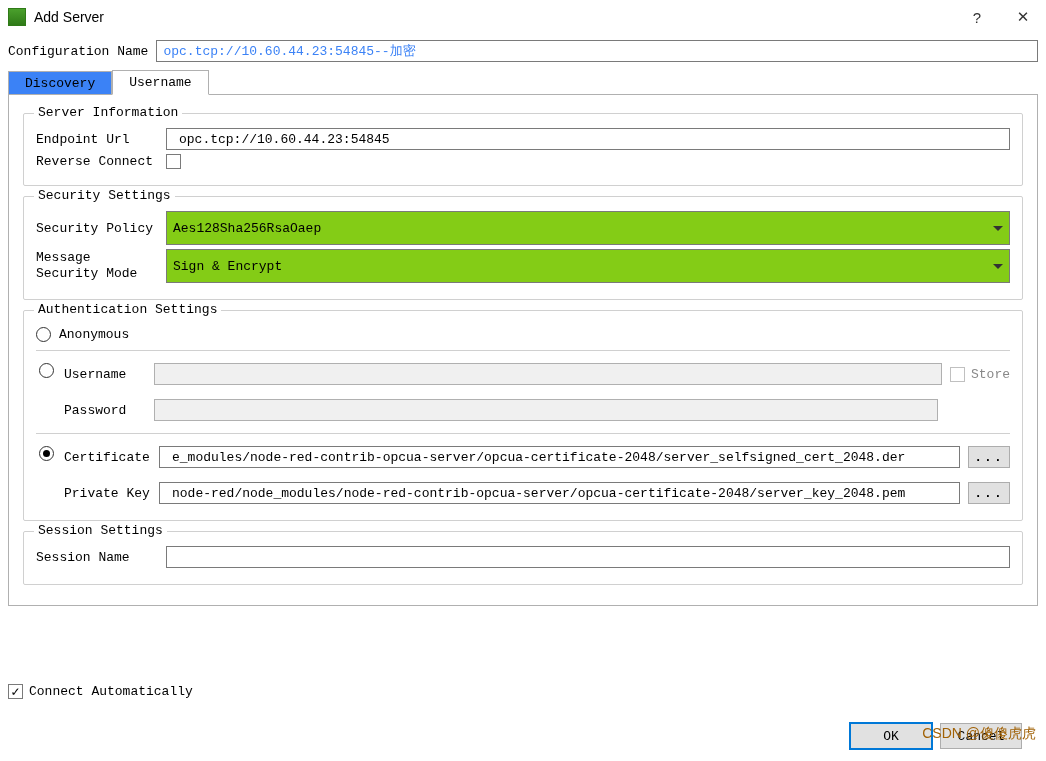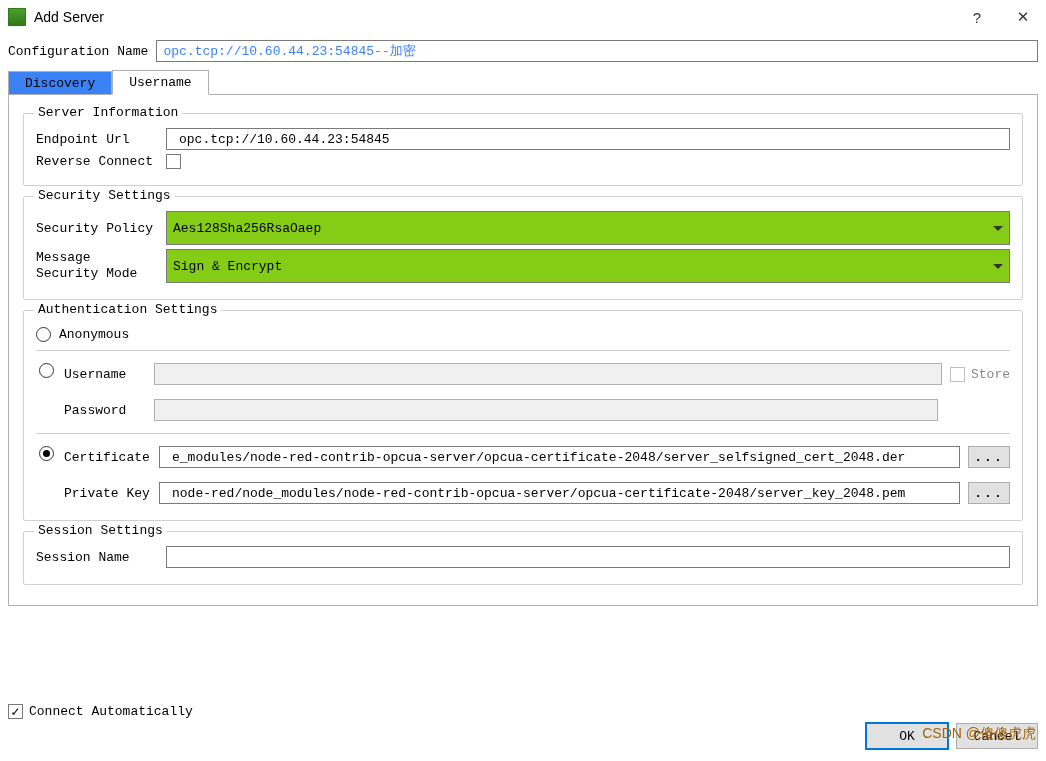--- a/index.html
+++ b/index.html
@@ -182,24 +182,24 @@
     display:flex;align-items:center;justify-content:center;
     font-family: "Courier New", monospace;
     font-weight:bold;
     letter-spacing:2px;
   }
   .store-label { color:#888; margin-left:8px; display:flex;align-items:center; }
 
   
   .bottom-bar {
     margin-top:auto;
-    padding: 8px 8px 12px 8px;
+    padding: 8px 24px 12px 8px;
     display:flex;
     flex-direction:column;
-    gap:4px;
+    gap:24px;
   }
   .bottom-checkbox-row{display:flex;align-items:center;}
   .button-row{display:flex;justify-content:flex-end;gap:8px;}
   .dlg-btn{
     width:82px;height:26px;
     border:1px solid #adadad;
     background:#e1e1e1;
     display:flex;align-items:center;justify-content:center;
     font-family: inherit; font-size:13px;
   }

